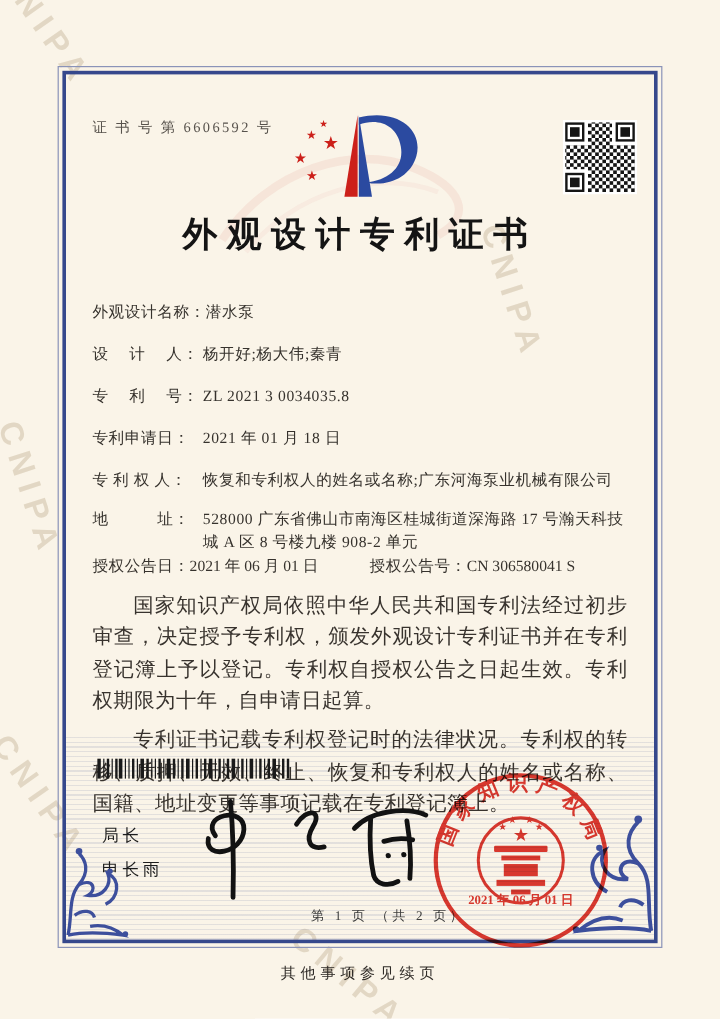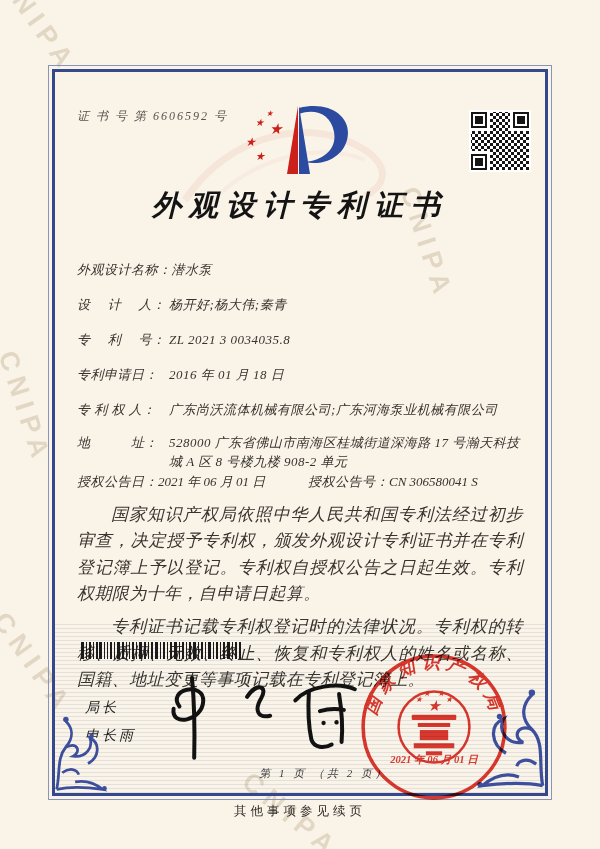--- a/index.html
+++ b/index.html
@@ -11,22 +11,22 @@
       font-weight:bold;color:#ddd1bc;opacity:.8;letter-spacing:7px;font-size:27px;
       z-index:0;white-space:nowrap;user-select:none;}
   .wm1{left:-22px;top:6px;transform:rotate(55deg);}
   .wm2{left:368px;top:228px;transform:rotate(72deg);}
   .wm3{left:-34px;top:392px;transform:rotate(72deg);}
   .wm4{left:-26px;top:648px;transform:rotate(55deg);}
   .wm5{left:232px;top:800px;transform:rotate(40deg);}
   .pink-swirl{position:absolute;left:165px;top:100px;z-index:0;opacity:.55;}
 
   
-  .cert{position:absolute;left:52px;top:69px;width:490px;height:721px;
-        border:3px solid #36488c;outline:1px solid #8a93b8;outline-offset:3px;z-index:1;font-style:italic;}
+  .cert{position:absolute;left:52px;top:59px;width:490px;height:721px;
+        border:3px solid #36488c;outline:1px solid #8a93b8;outline-offset:3px;z-index:1;}
   .guilloche{position:absolute;left:0;right:0;top:552px;bottom:0;
         background:repeating-linear-gradient(0deg,rgba(110,122,165,.16) 0 1px,transparent 1px 4px);}
 
   .cert-no{position:absolute;left:22px;top:36px;font-size:12px;color:#57524c;letter-spacing:2px;}
   .logo{position:absolute;left:50%;top:30px;transform:translateX(-50%);}
   .qr{position:absolute;right:14px;top:38px;}
   .title{position:absolute;left:0;right:0;top:114px;text-align:center;
          font-size:29px;font-weight:bold;color:#141414;letter-spacing:8px;}
 
   .frow{position:absolute;left:22px;right:22px;display:flex;font-size:13px;color:#36322d;line-height:1.45;}
@@ -122,25 +122,25 @@
     <div class="frow r1">
       <span class="flabel">设　 计　 人：</span>
       <span class="fvalue">杨开好;杨大伟;秦青</span>
     </div>
     <div class="frow r2">
       <span class="flabel">专　 利　 号：</span>
       <span class="fvalue">ZL 2021 3 0034035.8</span>
     </div>
     <div class="frow r3">
       <span class="flabel">专利申请日：</span>
-      <span class="fvalue">2016 年 01 月 18 日</span>
+      <span class="fvalue">2021 年 01 月 18 日</span>
     </div>
     <div class="frow r4">
       <span class="flabel">专 利 权 人：</span>
-      <span class="fvalue">广东尚沃流体机械有限公司;广东河海泵业机械有限公司</span>
+      <span class="fvalue">恢复和专利权人的姓名或名称;广东河海泵业机械有限公司</span>
     </div>
     <div class="frow r5">
       <span class="flabel">地　　　址：</span>
       <span class="fvalue">528000 广东省佛山市南海区桂城街道深海路 17 号瀚天科技城 A 区 8 号楼九楼 908-2 单元</span>
     </div>
     <div class="frow r6">
       <span class="flabel" style="flex-basis:78px">授权公告日：</span>
       <span style="flex:0 0 150px">2021 年 06 月 01 日</span>
       <span class="grant-no">
         <span class="flabel" style="flex-basis:80px">授权公告号：</span>

